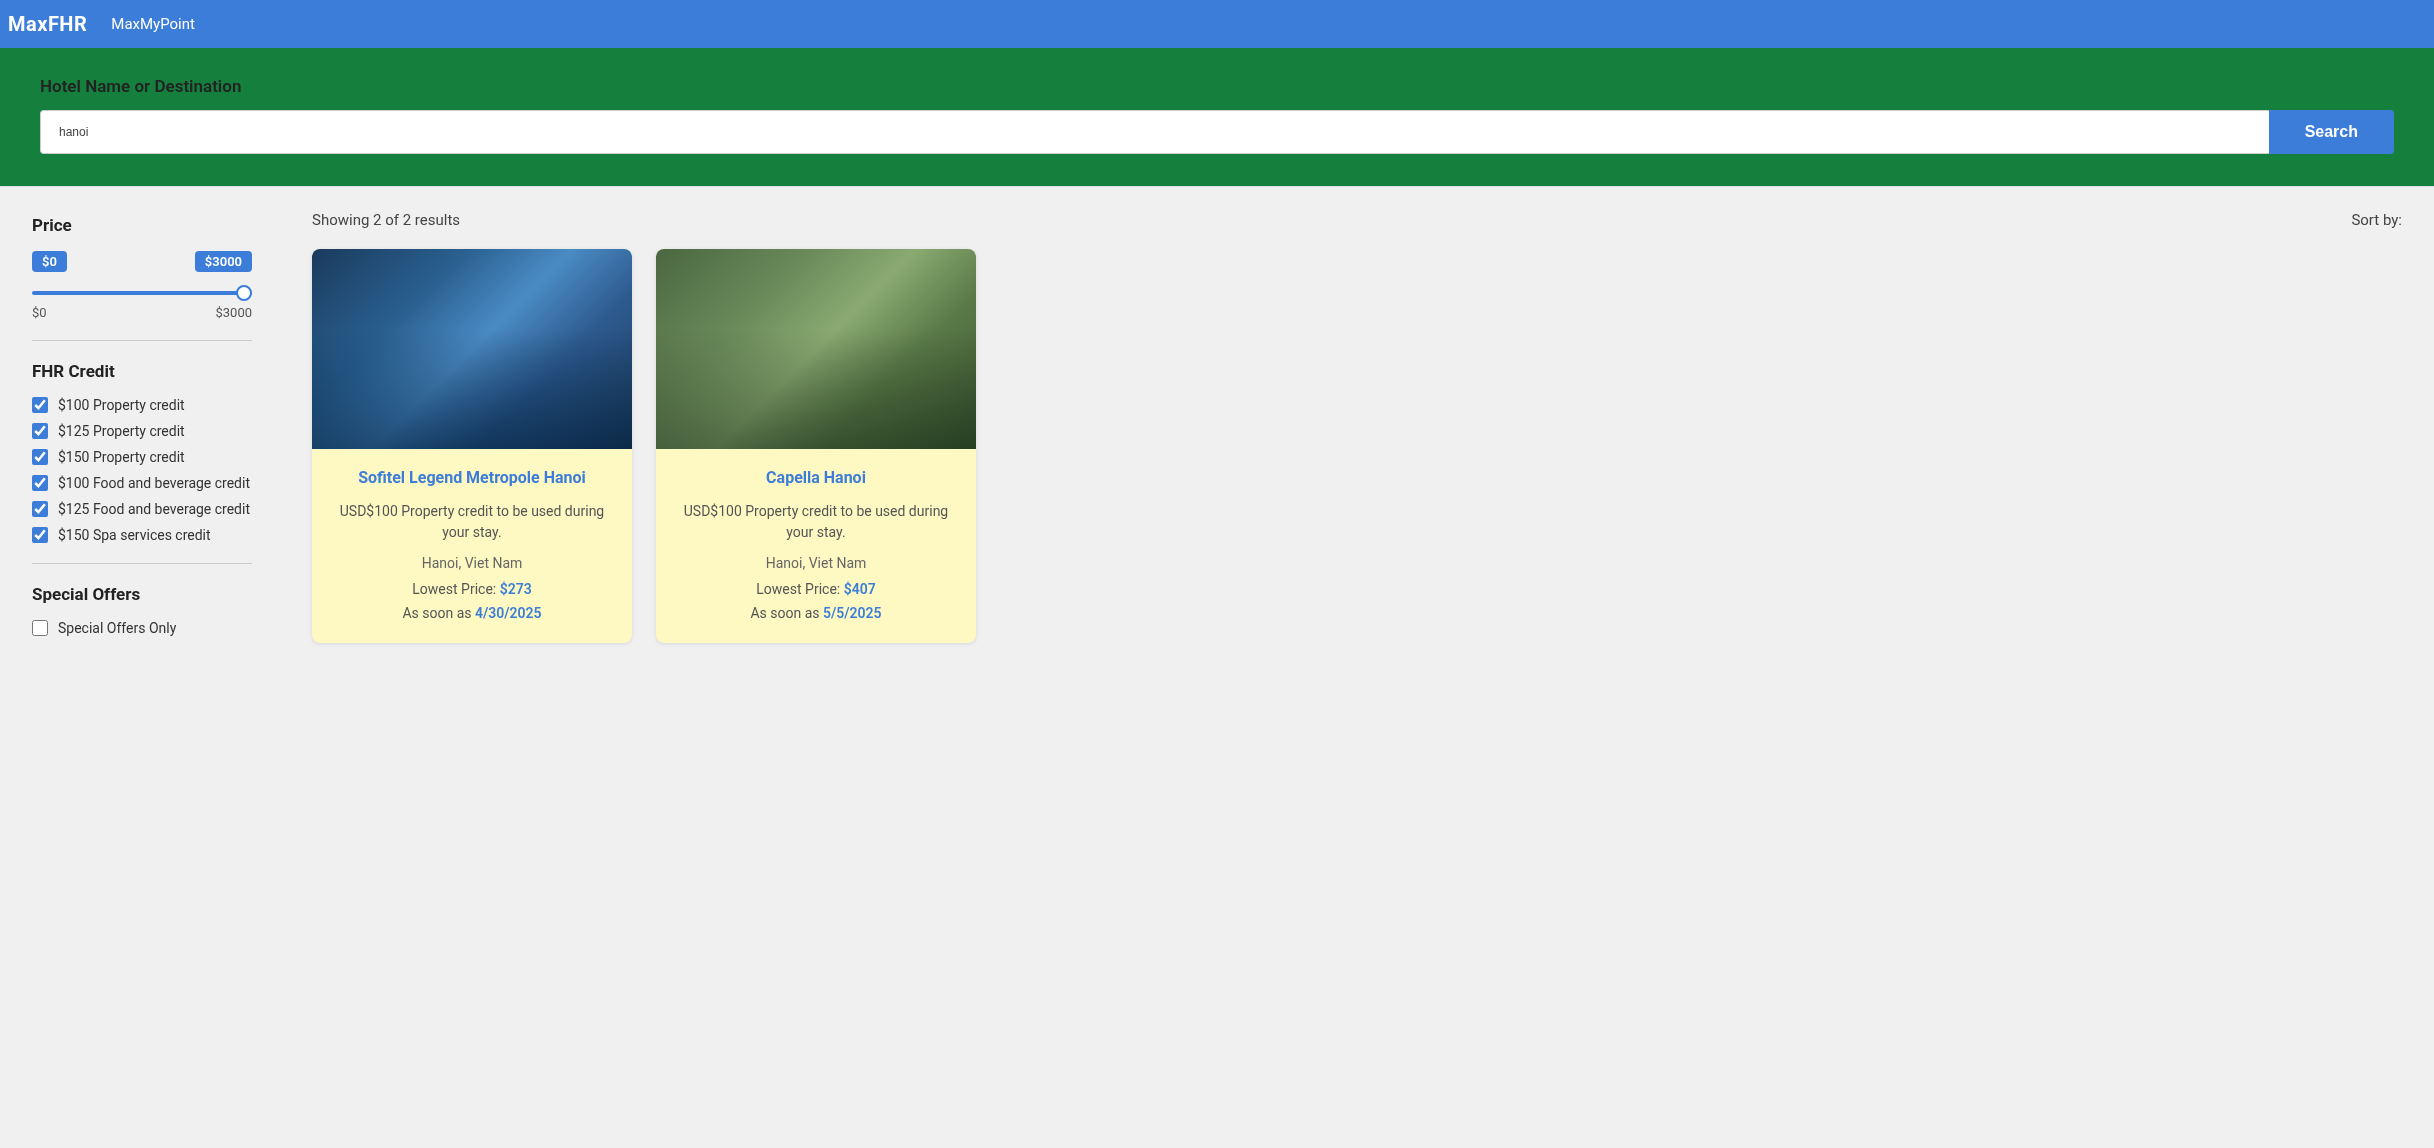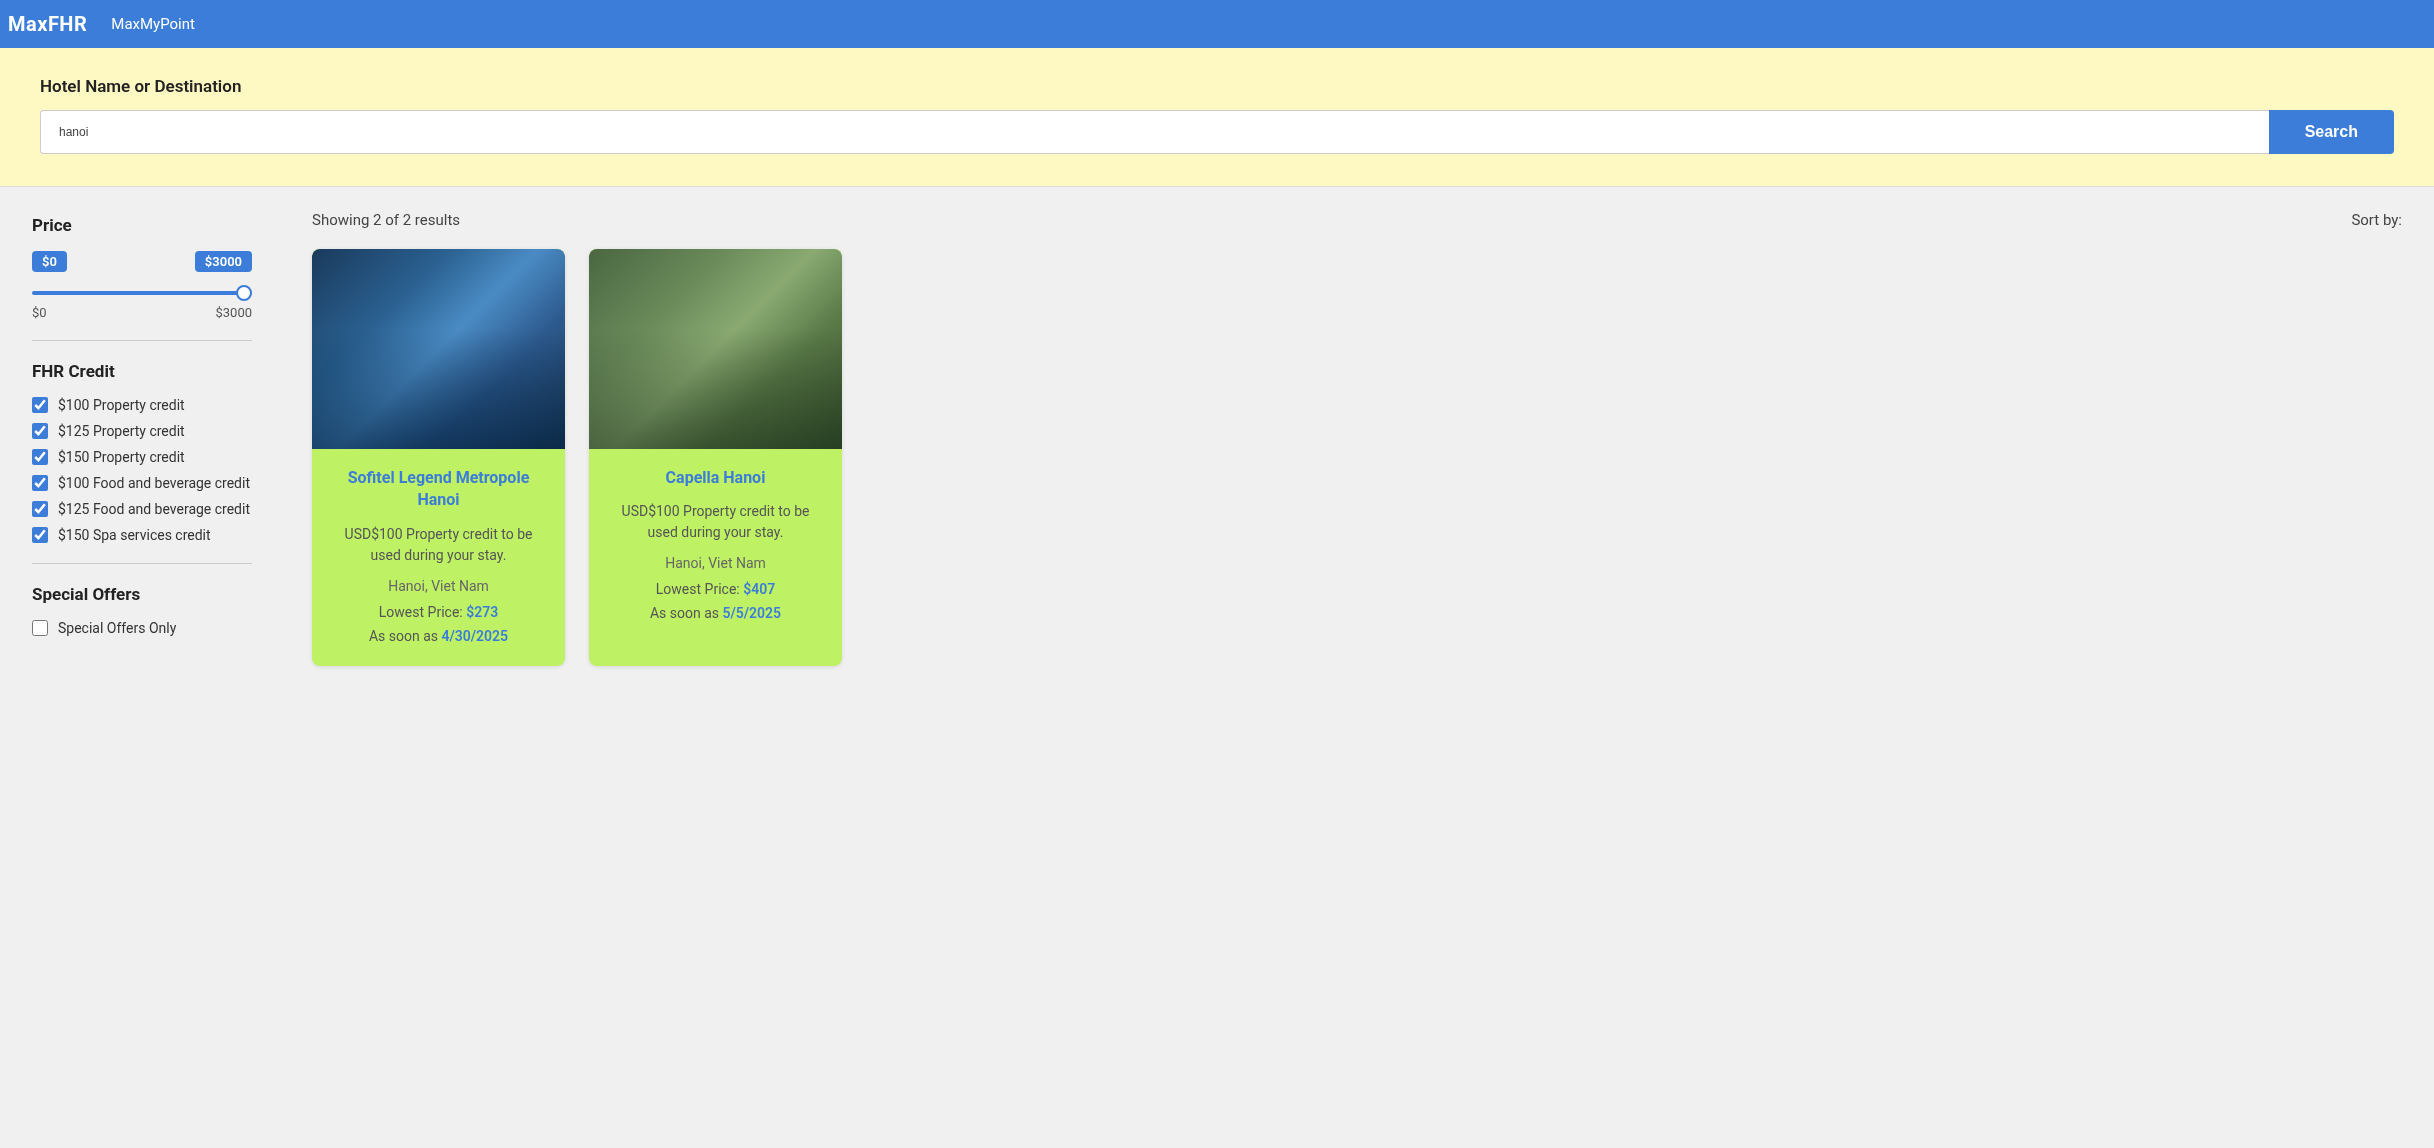--- a/index.html
+++ b/index.html
@@ -20,21 +20,21 @@
       font-size: 20px;
       letter-spacing: 0.5px;
     }
     .header-nav {
       color: white;
       font-size: 15px;
     }
 
     
     .search-area {
-      background: #fef9c3;
+      background: #15803d;
       padding: 28px 40px 32px;
       border-bottom: 1px solid #ddd;
     }
     .search-label {
       font-size: 17px;
       font-weight: 600;
       color: #222;
       margin-bottom: 14px;
     }
     .search-row {
@@ -187,25 +187,25 @@
       color: #444;
     }
 
     
     .hotel-cards {
       display: flex;
       gap: 24px;
       flex-wrap: wrap;
     }
     .hotel-card {
-      background: #bef264;
+      background: #fef9c3;
       border-radius: 8px;
       box-shadow: 0 1px 4px rgba(0,0,0,0.1);
       overflow: hidden;
-      width: 253px;
+      width: 320px;
       flex-shrink: 0;
     }
     
     .hotel-img-sofitel {
       width: 100%;
       height: 200px;
       background: linear-gradient(135deg, #1a3a5c 0%, #2a6090 30%, #4a8bc4 50%, #2d5a8e 70%, #1e3d5c 100%);
       position: relative;
       overflow: hidden;
     }

